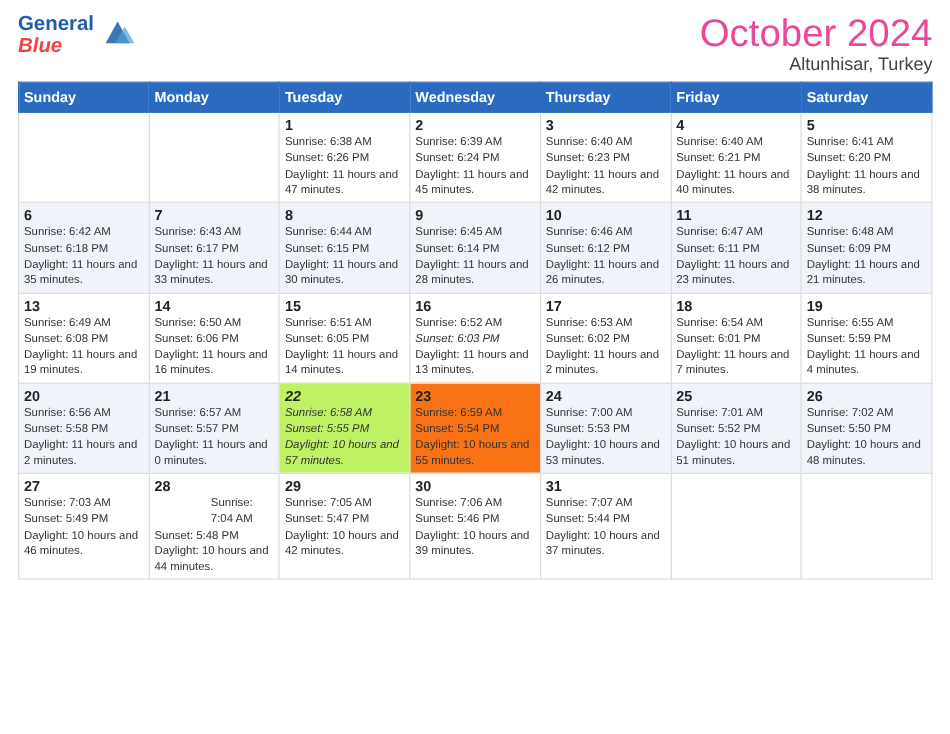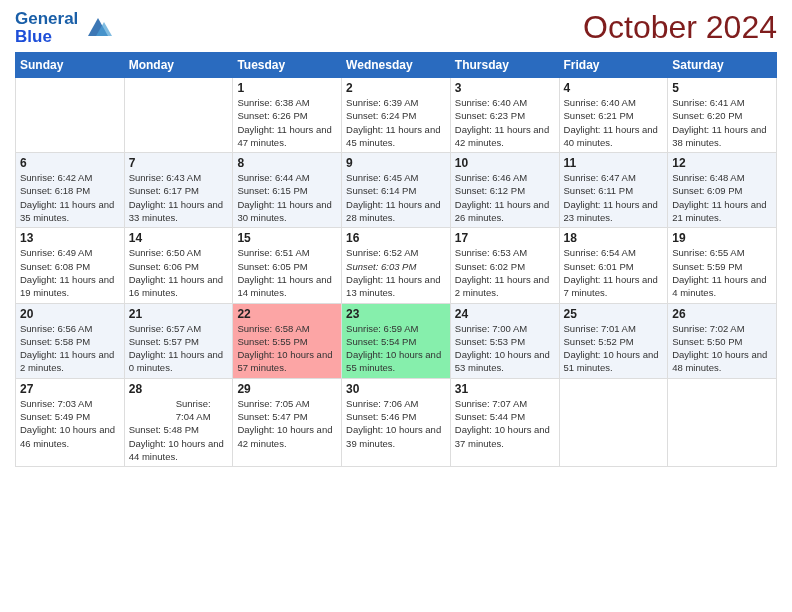--- a/index.html
+++ b/index.html
@@ -24,21 +24,21 @@
     .logo {
       display: flex;
       align-items: center;
     }
     .title-section {
       text-align: right;
     }
     .month-title {
       font-size: 32px;
       font-weight: normal;
-      color: #7f1d1d;
+      color: #ec4899;
       line-height: 1.1;
     }
     .location-title {
       font-size: 15px;
       color: #444;
     }
     .calendar-table {
       width: 100%;
       border-collapse: collapse;
       font-size: 10px;
@@ -82,32 +82,33 @@
   </style>
 </head>
 <body>
 
 <div class="page">
   <div class="header">
     <div class="logo">
       <div style="display:flex;align-items:center;">
         <div style="display:flex;flex-direction:column;line-height:1.05;">
           <span style="font-size:17px;font-weight:bold;color:#1a5fa8;">General</span>
-          <span style="font-size:17px;font-weight:bold;color:#1d4ed8;">Blue</span>
+          <span style="font-size:17px;font-weight:bold;color:#ef4444;font-style:italic;">Blue</span>
         </div>
         <div style="margin-left:4px;">
           <svg width="32" height="32" viewBox="0 0 32 32">
             <polygon points="6,26 16,8 26,26" fill="#1a5fa8" opacity="0.85"></polygon>
             <polygon points="14,26 22,12 30,26" fill="#4a9fd4" opacity="0.7"></polygon>
           </svg>
         </div>
       </div>
     </div>
     <div class="title-section">
       <div class="month-title">October 2024</div>
+      <div class="location-title">Altunhisar, Turkey</div>
     </div>
   </div>
 
   <table class="calendar-table">
     <thead>
       <tr id="header-row">
       <th>Sunday</th>
           <th>Monday</th>
           <th>Tuesday</th>
           <th>Wednesday</th>
@@ -287,29 +288,29 @@
             </div>
           </td>
           <td style="background: rgb(240, 244, 250);">
             <span class="day-number">21</span>
             <div class="day-info">
               <span style="display: block;">Sunrise: 6:57 AM</span>
               <span style="display: block;">Sunset: 5:57 PM</span>
               <span style="display: block;">Daylight: 11 hours and 0 minutes.</span>
             </div>
           </td>
-          <td style="background: #fca5a5;">
+          <td style="background: #bef264; font-style: italic;">
             <span class="day-number">22</span>
             <div class="day-info">
               <span style="display: block;">Sunrise: 6:58 AM</span>
               <span style="display: block;">Sunset: 5:55 PM</span>
               <span style="display: block;">Daylight: 10 hours and 57 minutes.</span>
             </div>
           </td>
-          <td style="background: #86efac;">
+          <td style="background: #f97316;">
             <span class="day-number">23</span>
             <div class="day-info">
               <span style="display: block;">Sunrise: 6:59 AM</span>
               <span style="display: block;">Sunset: 5:54 PM</span>
               <span style="display: block;">Daylight: 10 hours and 55 minutes.</span>
             </div>
           </td>
           <td style="background: rgb(240, 244, 250);">
             <span class="day-number">24</span>
             <div class="day-info">

